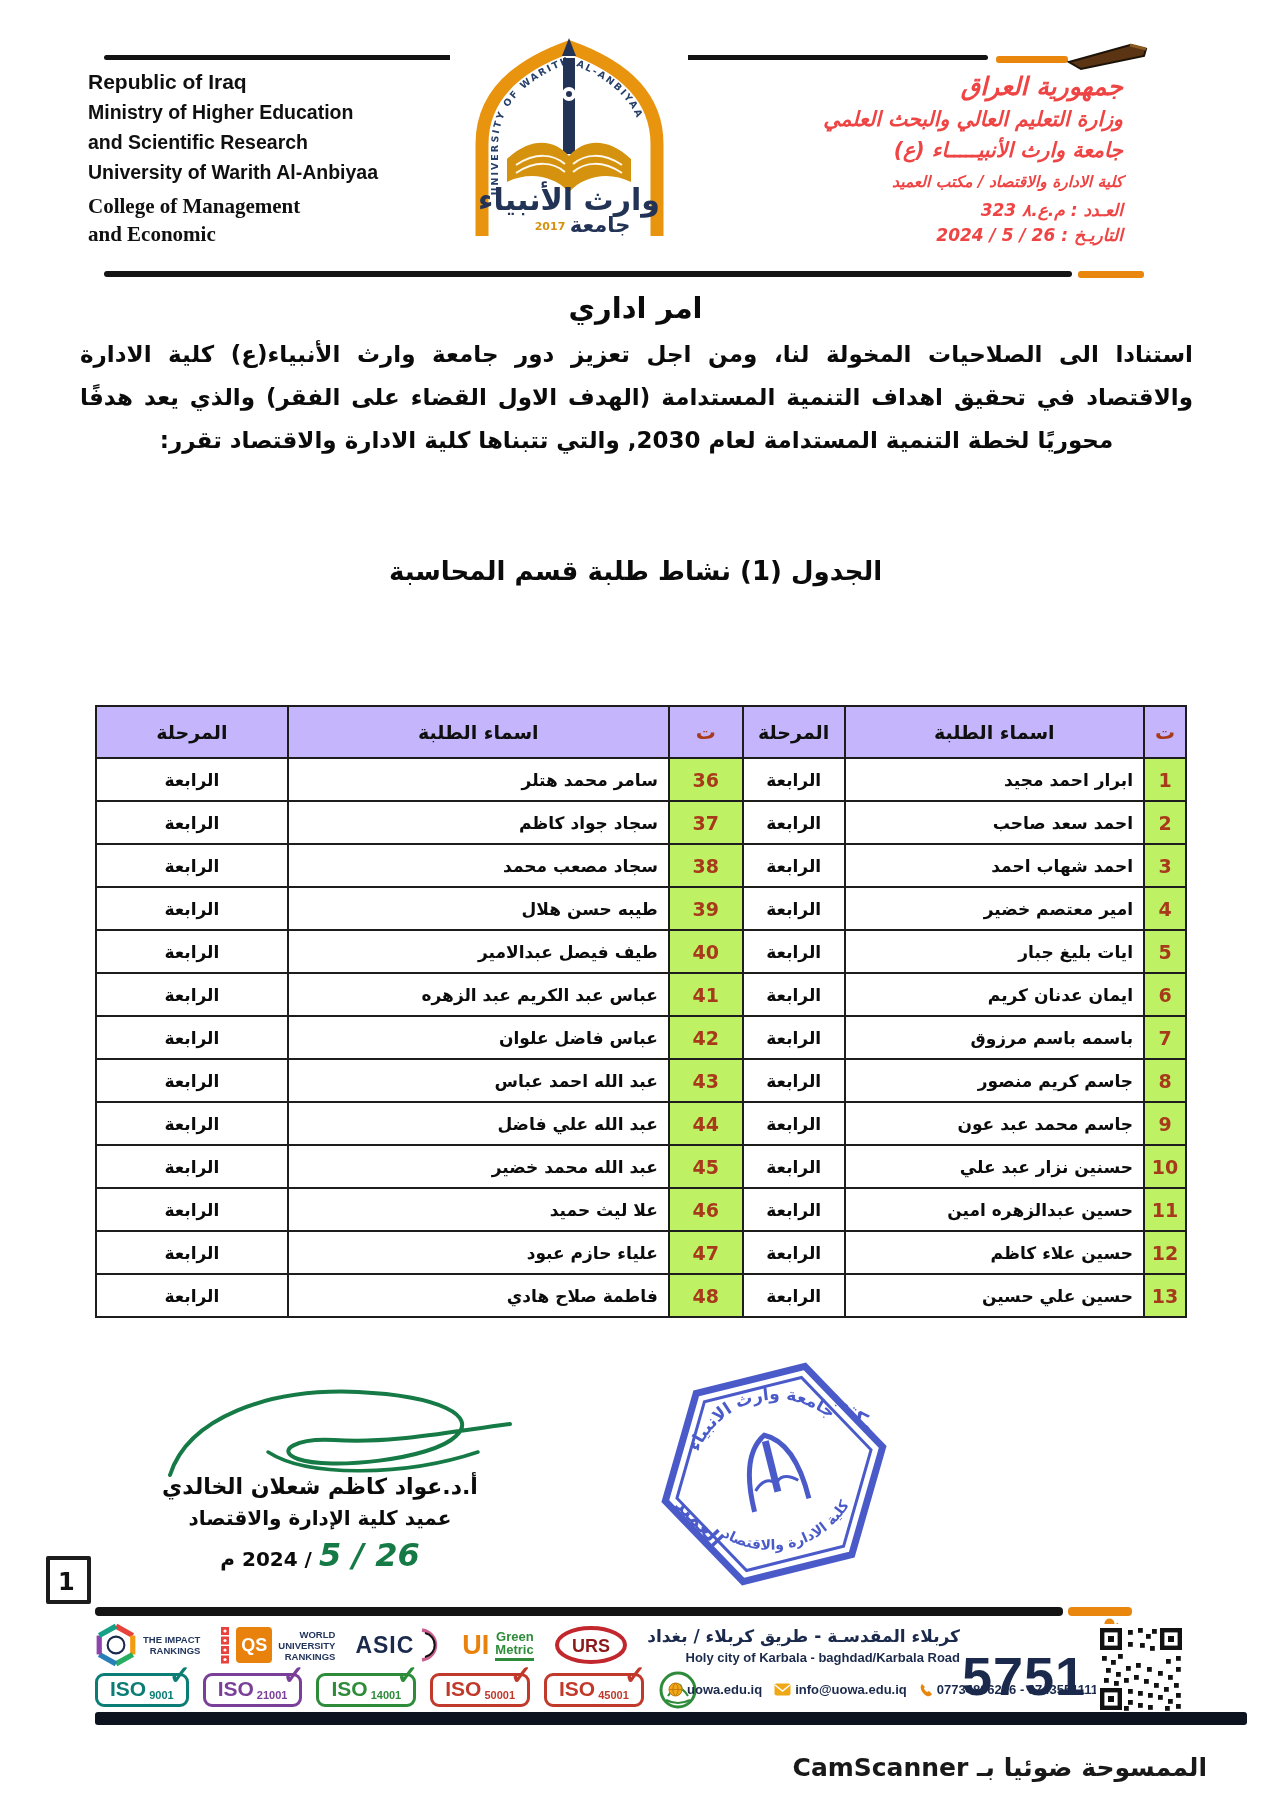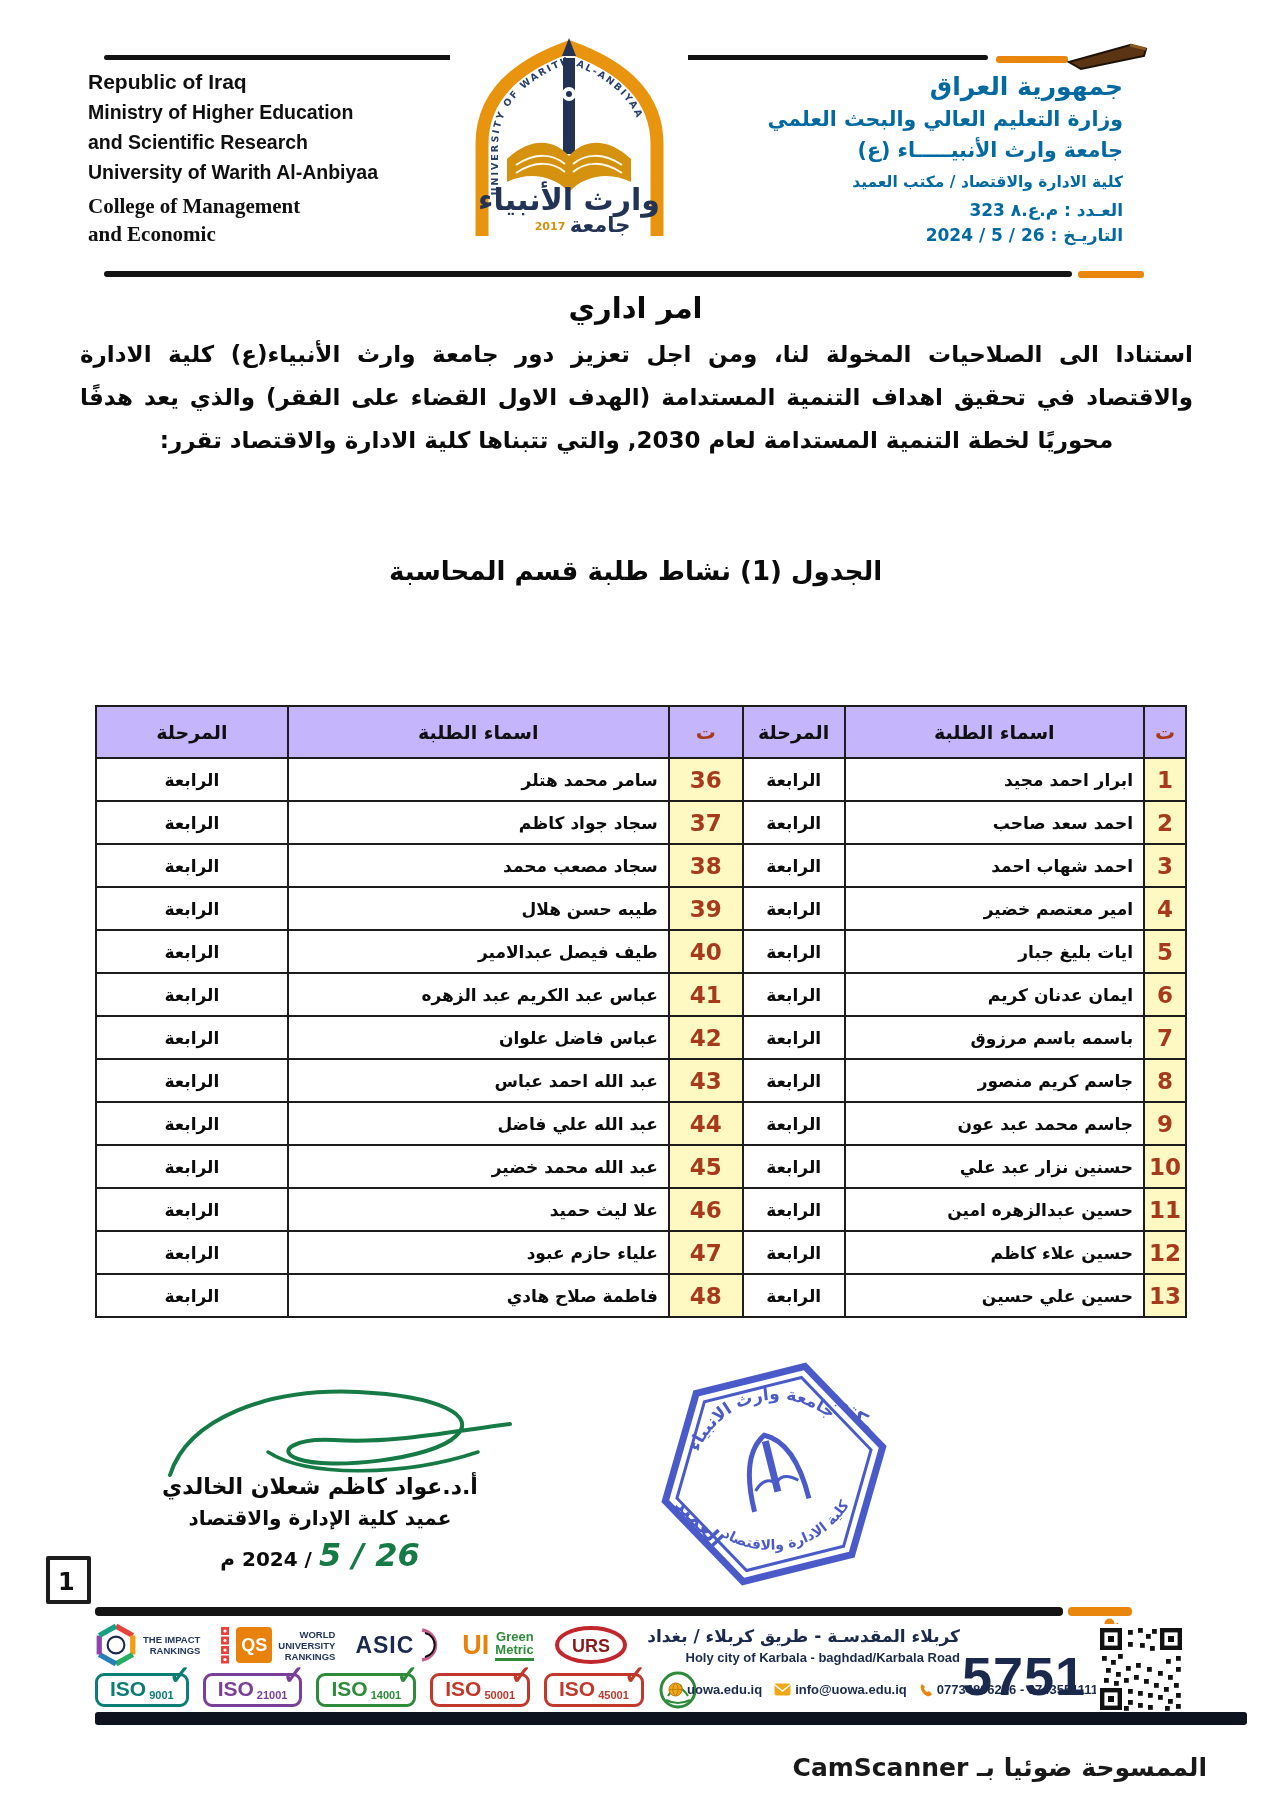--- a/index.html
+++ b/index.html
@@ -18,21 +18,21 @@
 
   
   .lh-en { left:88px; top:70px; width:340px; color:#101010; font-family:"Liberation Sans", sans-serif; }
   .lh-en .l0 { font-size:21px; font-weight:bold; margin-bottom:7px; }
   .lh-en .l1, .lh-en .l2, .lh-en .l3 { font-size:19.5px; font-weight:bold; margin-bottom:7px; }
   .lh-en .serif { font-family:"Liberation Serif", serif; font-size:21px; font-weight:bold; margin-bottom:3px; }
   .lh-en .gap { margin-top:10px; }
 
   .logo-wrap { left:450px; top:32px; }
 
-  .lh-ar { top:72px; right:148px; width:420px; direction:rtl; text-align:right; color:#0369a1; }
+  .lh-ar { top:72px; right:148px; width:420px; direction:rtl; text-align:right; color:#ef4444;font-style:italic; }
   .lh-ar .country  { font-size:25px; font-weight:bold; margin-bottom:6px; }
   .lh-ar .ministry { font-size:20.5px; font-weight:bold; margin-bottom:7px; }
   .lh-ar .univ     { font-size:20.5px; font-weight:bold; margin-bottom:11px; }
   .lh-ar .office   { font-size:15.5px; font-weight:bold; margin-bottom:9px; }
   .lh-ar .numline  { font-size:17px; font-weight:bold; margin-bottom:5px; }
   .lh-ar .dateline { font-size:17px; font-weight:bold; }
 
   .rule-mid { left:104px; top:271px; width:968px; height:6px; background:#141414; border-radius:3px; }
   .rule-mid-orange { left:1078px; top:271px; width:66px; height:7px; background:#e8860d; border-radius:3px; }
 
@@ -42,21 +42,21 @@
   .order-body p { font-size:23px; font-weight:bold; line-height:1.88; text-align:justify; text-align-last:center; margin-bottom:2px; }
 
   .table-title { left:0; right:0; top:556px; text-align:center; font-size:26px; font-weight:bold; color:#0b0b0b; }
 
   
   table.students { position:absolute; left:95px; top:705px; width:1092px; border-collapse:collapse; direction:rtl; }
   table.students th, table.students td { border:2px solid #1d1d1d; }
   table.students th { height:52px; background:#c4b5fd; font-size:19px; font-weight:bold; color:#101010;margin-left:34px; }
   table.students th.th-t { color:#a83a1c; font-size:20px; }
   table.students td { height:43px; font-weight:bold; }
-  td.c-num { background:#fef9c3; color:#a83a1c; text-align:center; font-size:23px; }
+  td.c-num { background:#bef264; color:#a83a1c; text-align:center; font-size:19px; }
   td.c-name { font-size:17px; text-align:right; padding-right:10px; color:#0c0c0c; }
   td.c-stage { font-size:17px; text-align:center; color:#0c0c0c; }
 
   
   .sig-scribble { left:148px; top:1380px; }
   .sig-block { left:145px; top:1474px; width:350px; text-align:center; color:#0b0b0b; }
   .sig-name { font-size:22px; font-weight:bold; margin-bottom:7px; }
   .sig-title { font-size:20px; font-weight:bold; margin-bottom:6px; }
   .sig-date { direction:rtl; font-size:20px; font-weight:bold; }
   .sig-date .hand { color:#157a45; font-size:32px; font-style:italic; font-weight:bold; letter-spacing:4px; }

